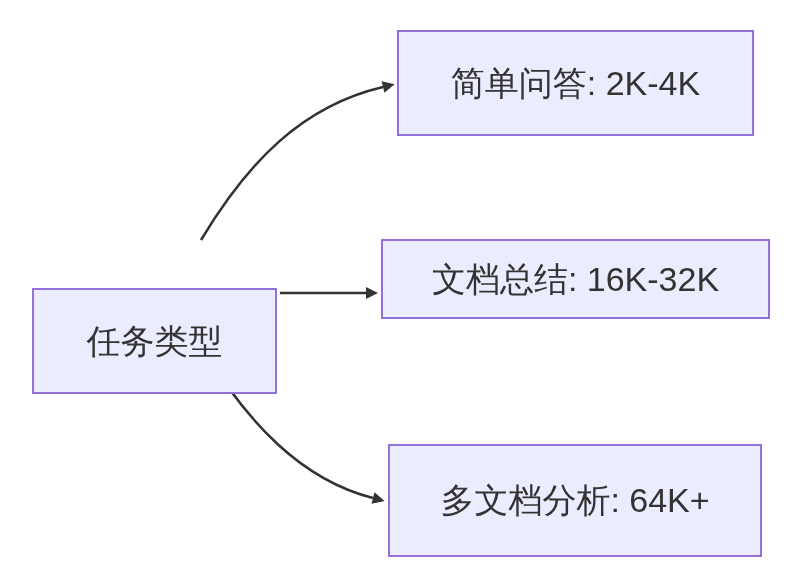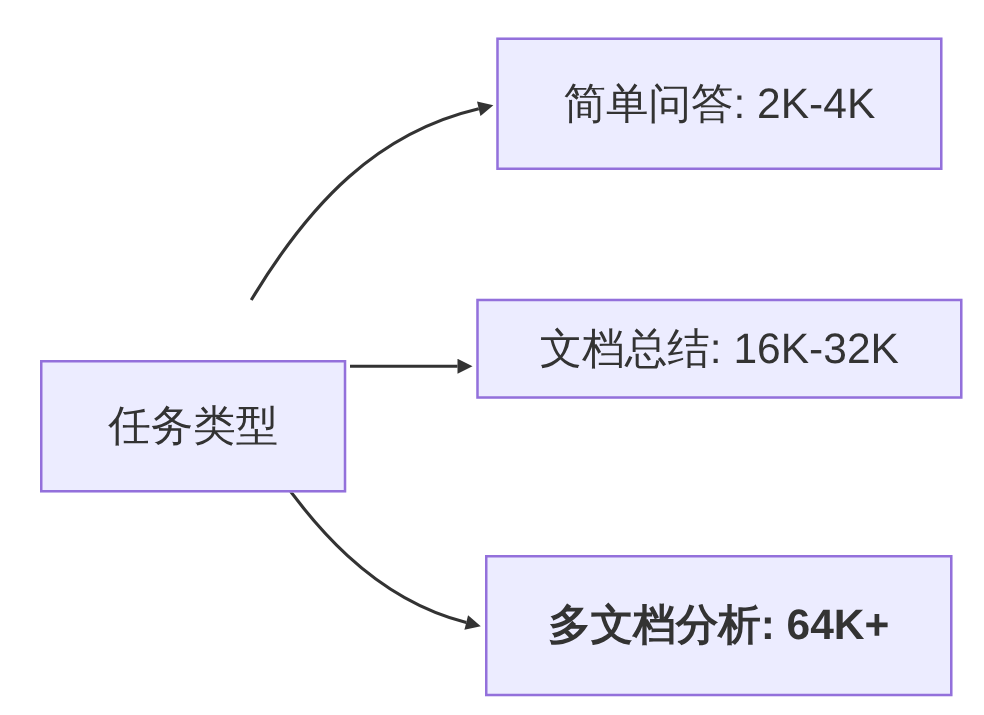--- a/index.html
+++ b/index.html
@@ -39,21 +39,21 @@
   }
   .node-label {
     font-size: 34px;
     color: #333333;
     line-height: 1.2;
     white-space: nowrap;
   }
   .node-root   { left: 32px;  top: 240px; width: 245px; height: 106px; margin-top: 48px; }
   .node-qa     { left: 397px; top: 30px;  width: 357px; height: 106px; }
   .node-sum    { left: 381px; top: 239px; width: 389px; height: 80px; }
-  .node-multi  { left: 388px; top: 444px; width: 374px; height: 113px; font-weight: bold; }
+  .node-multi  { left: 388px; top: 444px; width: 374px; height: 113px; }
 </style>
 </head>
 <body>
 
 <div class="canvas">
 
   <svg class="edge-layer" width="787" height="572" viewBox="0 0 787 572" xmlns="http://www.w3.org/2000/svg">
     <defs>
       <marker id="arrowhead" viewBox="0 0 10 10" refX="0" refY="5" markerUnits="userSpaceOnUse" markerWidth="14" markerHeight="12" orient="auto">
         <path d="M 0 0 L 10 5 L 0 10 z" fill="#333333"></path>

